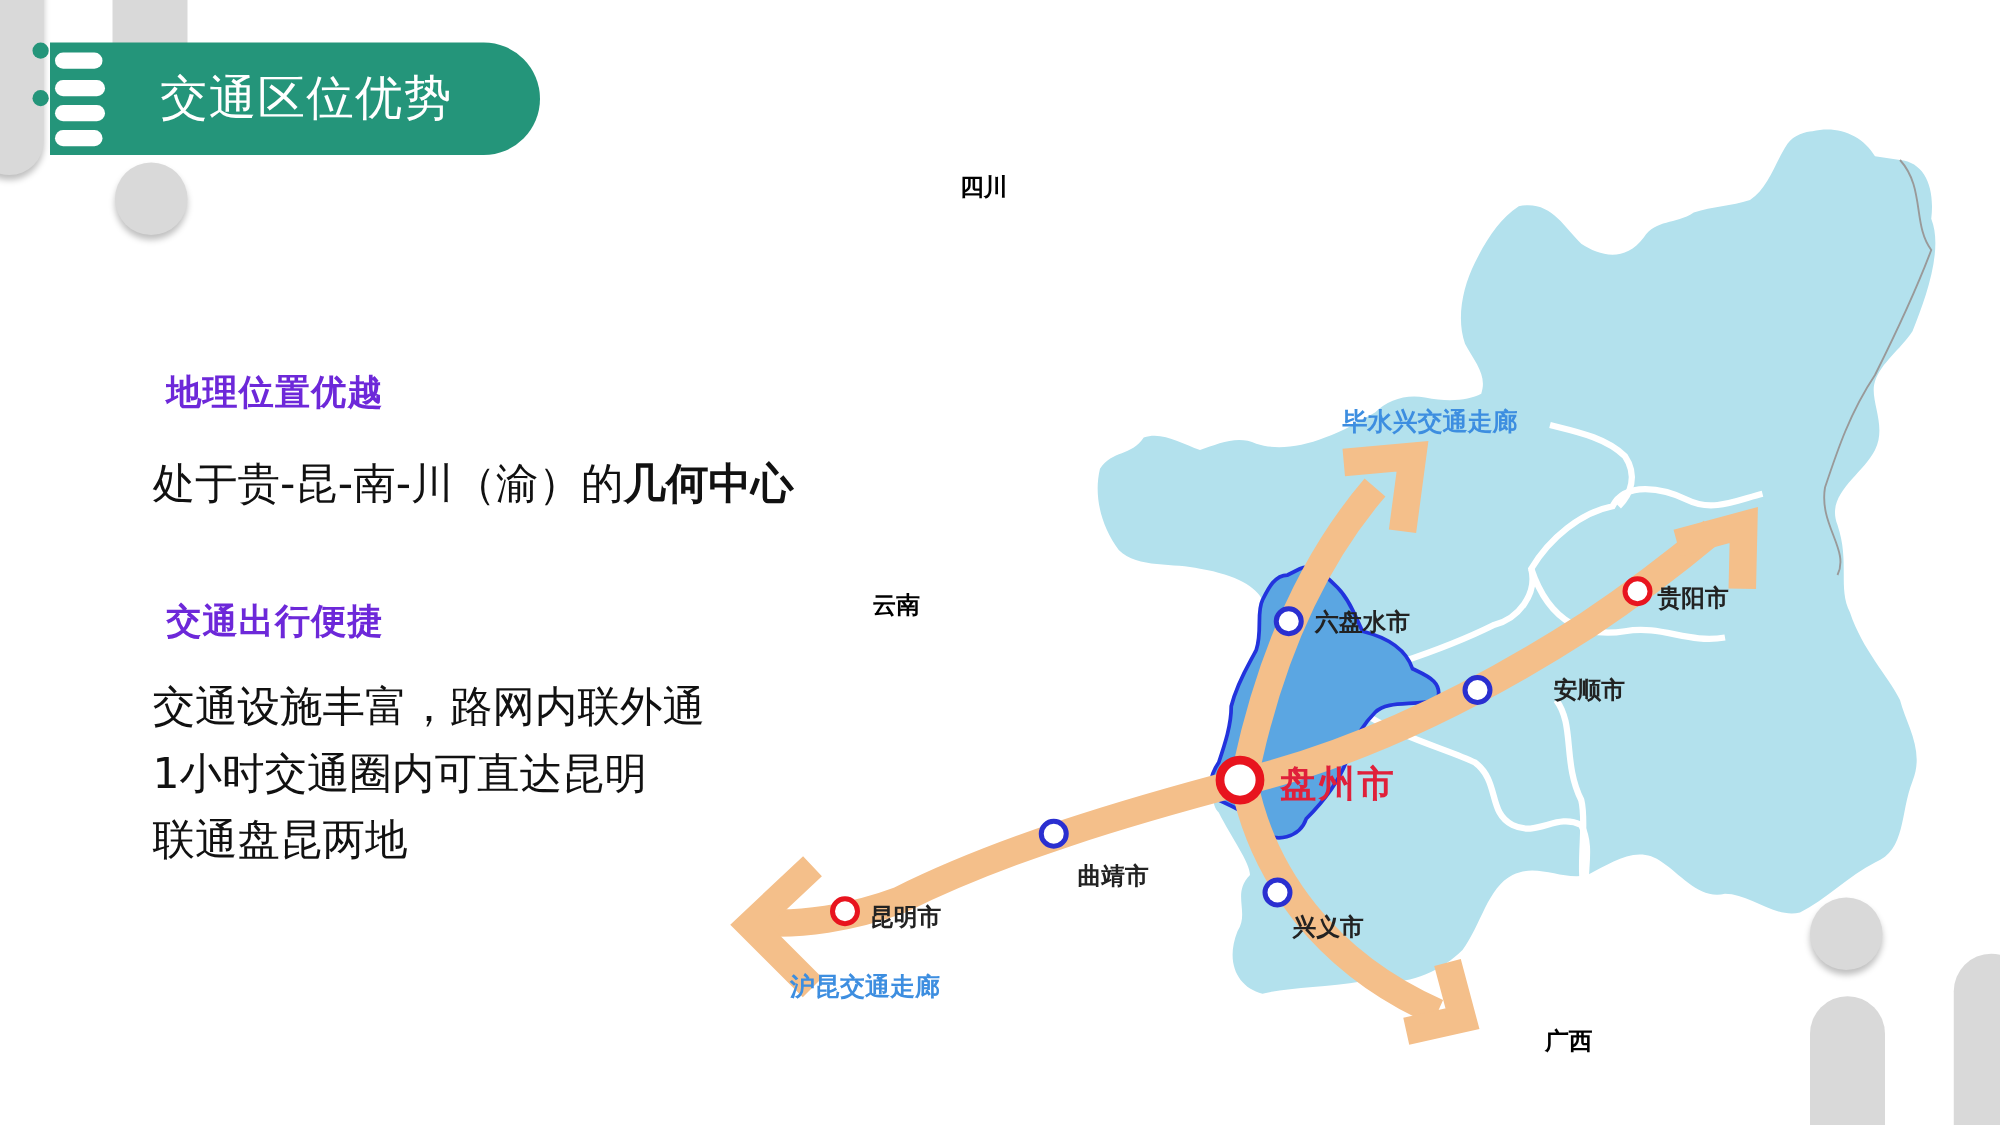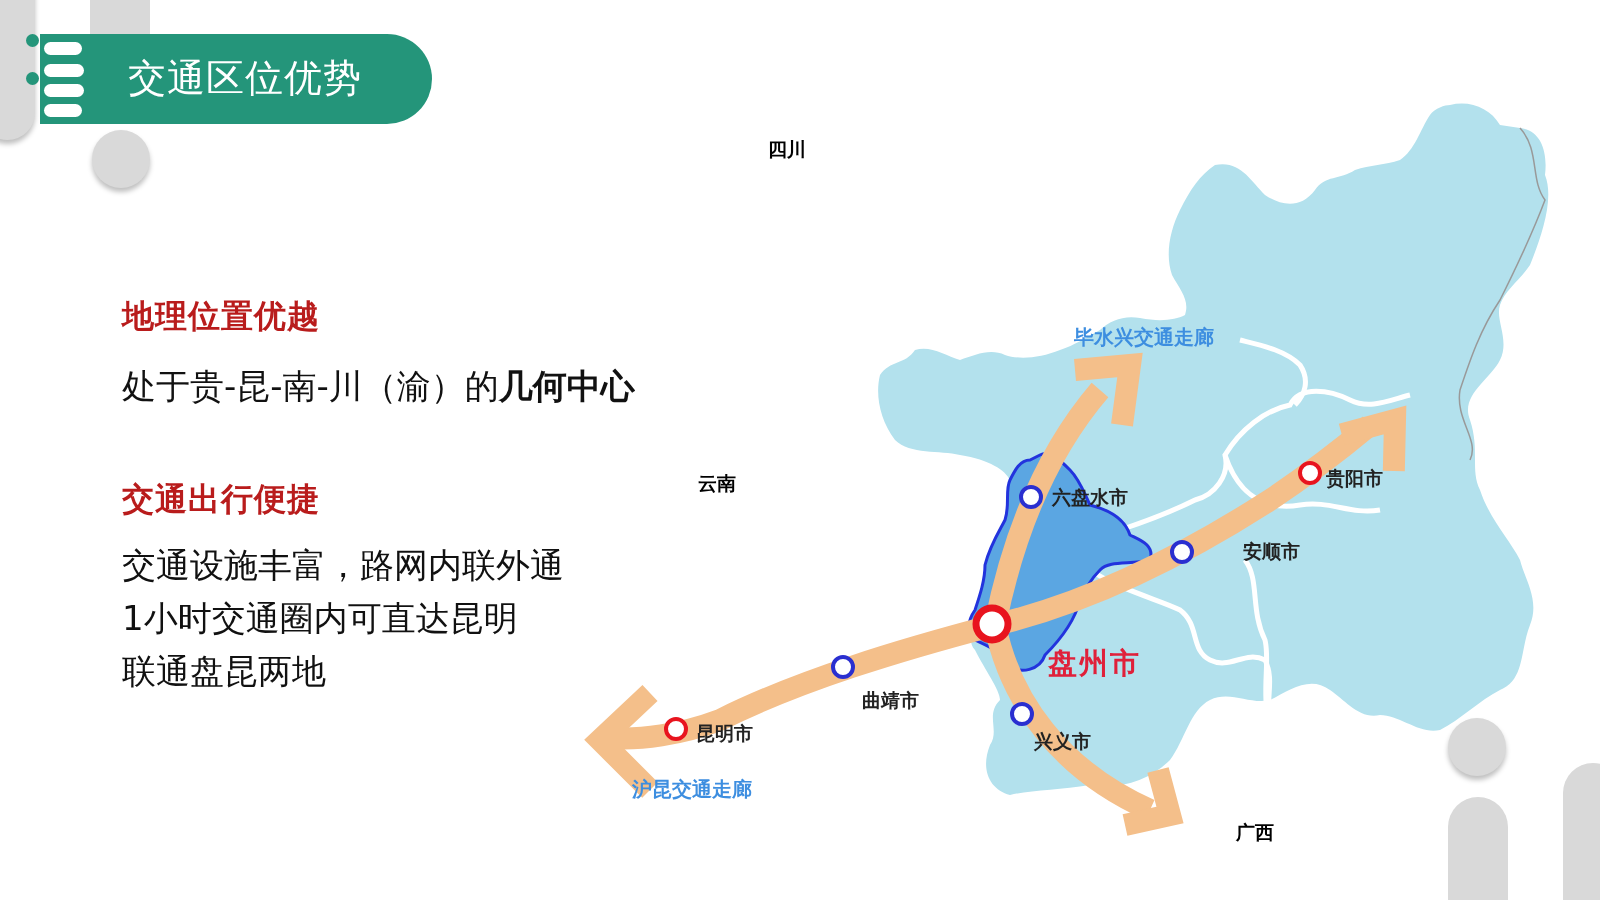--- a/index.html
+++ b/index.html
@@ -22,21 +22,21 @@
     background: #24957a; border-radius: 0 45px 45px 0;
   }
   #title-text {
     position: absolute; left: 128px; top: 52px; font-size: 38px; color: #ffffff;
     letter-spacing: 1px; line-height: 52px;
   }
   .stripe { position: absolute; height: 13px; background: #24957a; border-radius: 7px; }
   .dot { position: absolute; width: 13px; height: 13px; border-radius: 50%; background: #24957a; }
 
   .heading {
-    position: absolute; left: 122px; font-size: 32px; font-weight: bold; color: #b91c1c;
+    position: absolute; left: 133px; font-size: 28px; font-weight: bold; color: #6d28d9;
     letter-spacing: 1px;
   }
   .body-text { position: absolute; left: 122px; font-size: 34px; color: #111; }
   .body-text b { font-weight: bold; }
 
   #map { position: absolute; left: 0; top: 0; width: 1600px; height: 900px; }
   .map-label { position: absolute; font-weight: bold; white-space: nowrap; }
   .prov { font-size: 19px; color: #000000; }
   .city { font-size: 19px; color: #222; }
   .corridor { font-size: 20px; color: #3d8ee0; }
@@ -122,21 +122,21 @@
   <circle cx="1022" cy="714" r="10" fill="#fff" stroke="#2a2fd0" stroke-width="4"></circle>
 </svg>
 
 <div class="map-label prov" style="left:768px;top:137px;">四川</div>
 <div class="map-label prov" style="left:698px;top:471px;">云南</div>
 <div class="map-label prov" style="left:1236px;top:820px;">广西</div>
 
 <div class="map-label corridor" style="left:1074px;top:324px;">毕水兴交通走廊</div>
 <div class="map-label corridor" style="left:632px;top:776px;">沪昆交通走廊</div>
 
-<div class="map-label hub" style="left:1048px;top:608px;margin-top:36px;">盘州市</div>
+<div class="map-label hub" style="left:1024px;top:608px;">盘州市</div>
 <div class="map-label city" style="left:1052px;top:485px;">六盘水市</div>
 <div class="map-label city" style="left:1202px;top:539px;margin-left:41px;">安顺市</div>
 <div class="map-label city" style="left:1326px;top:466px;">贵阳市</div>
 <div class="map-label city" style="left:862px;top:688px;">曲靖市</div>
 <div class="map-label city" style="left:696px;top:721px;">昆明市</div>
 <div class="map-label city" style="left:1034px;top:729px;">兴义市</div>
 
 <div class="deco shadow" id="circle-bottom"></div>
 <div class="deco" id="pill-br1"></div>
 <div class="deco" id="pill-br2"></div>

